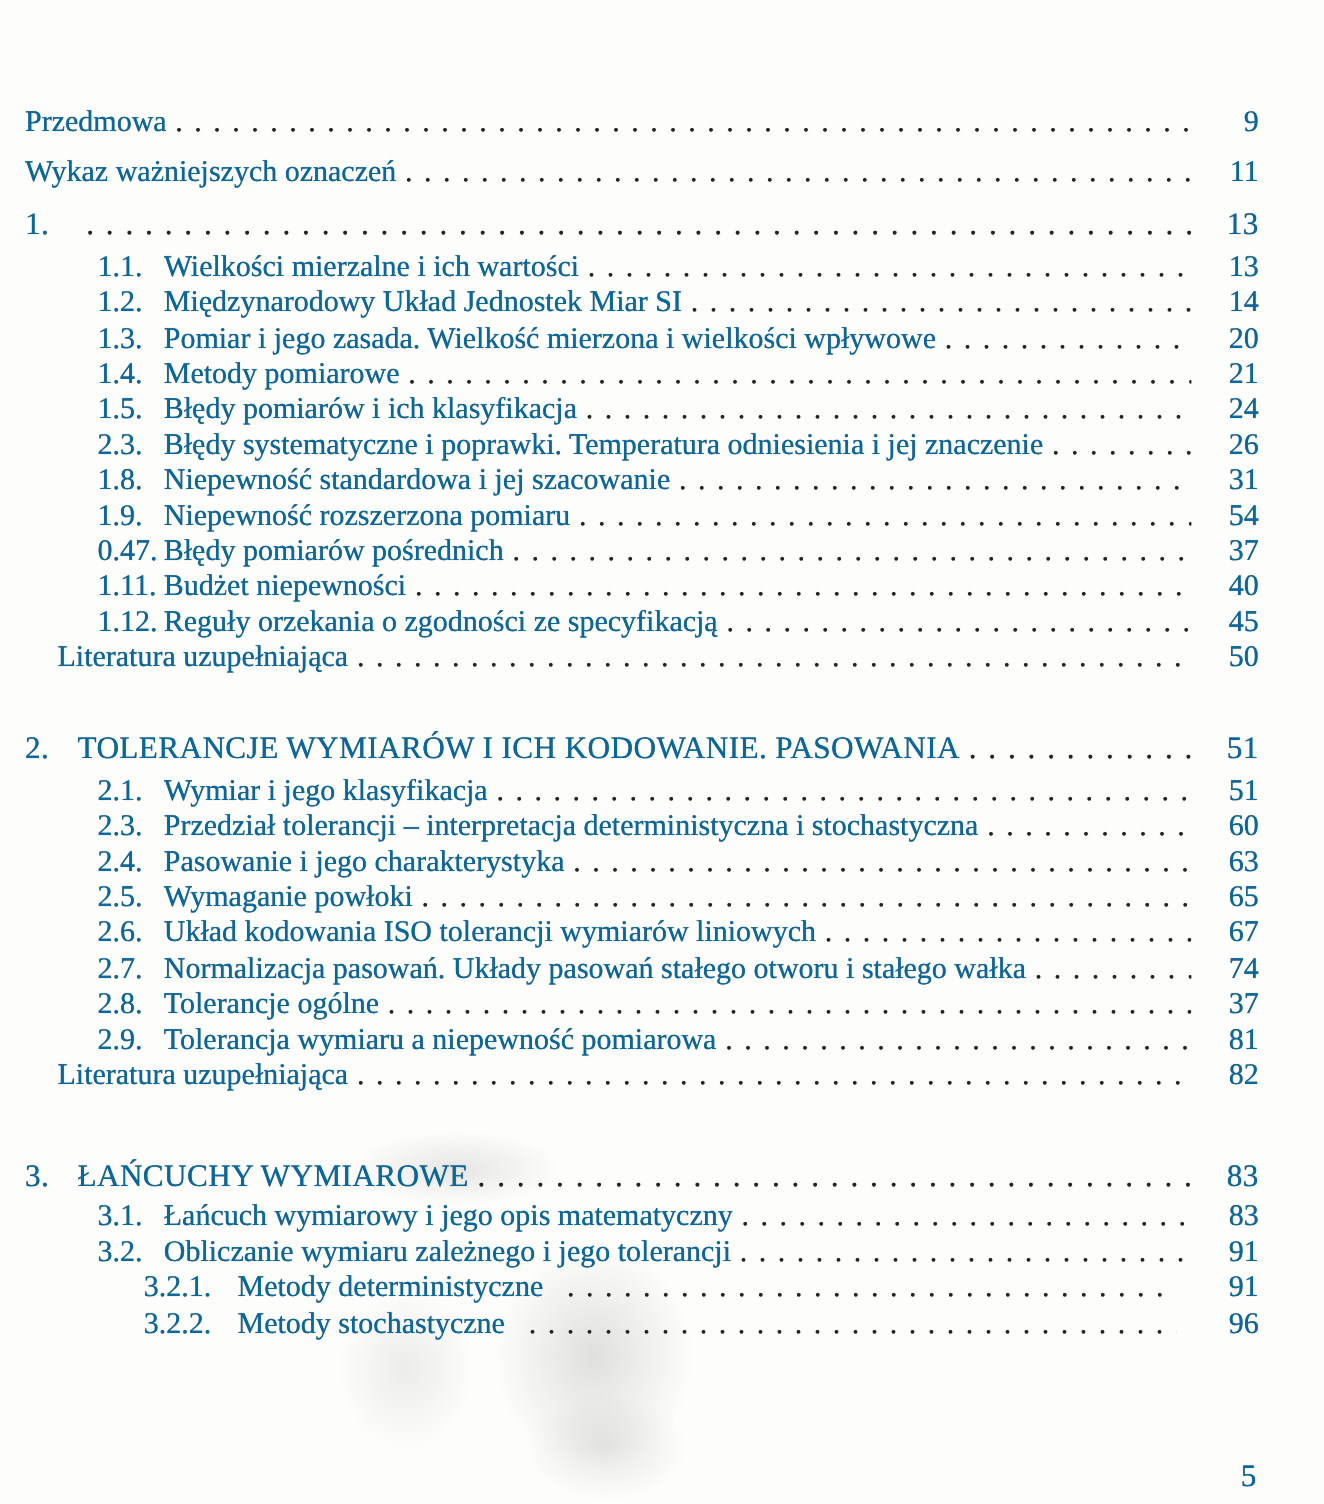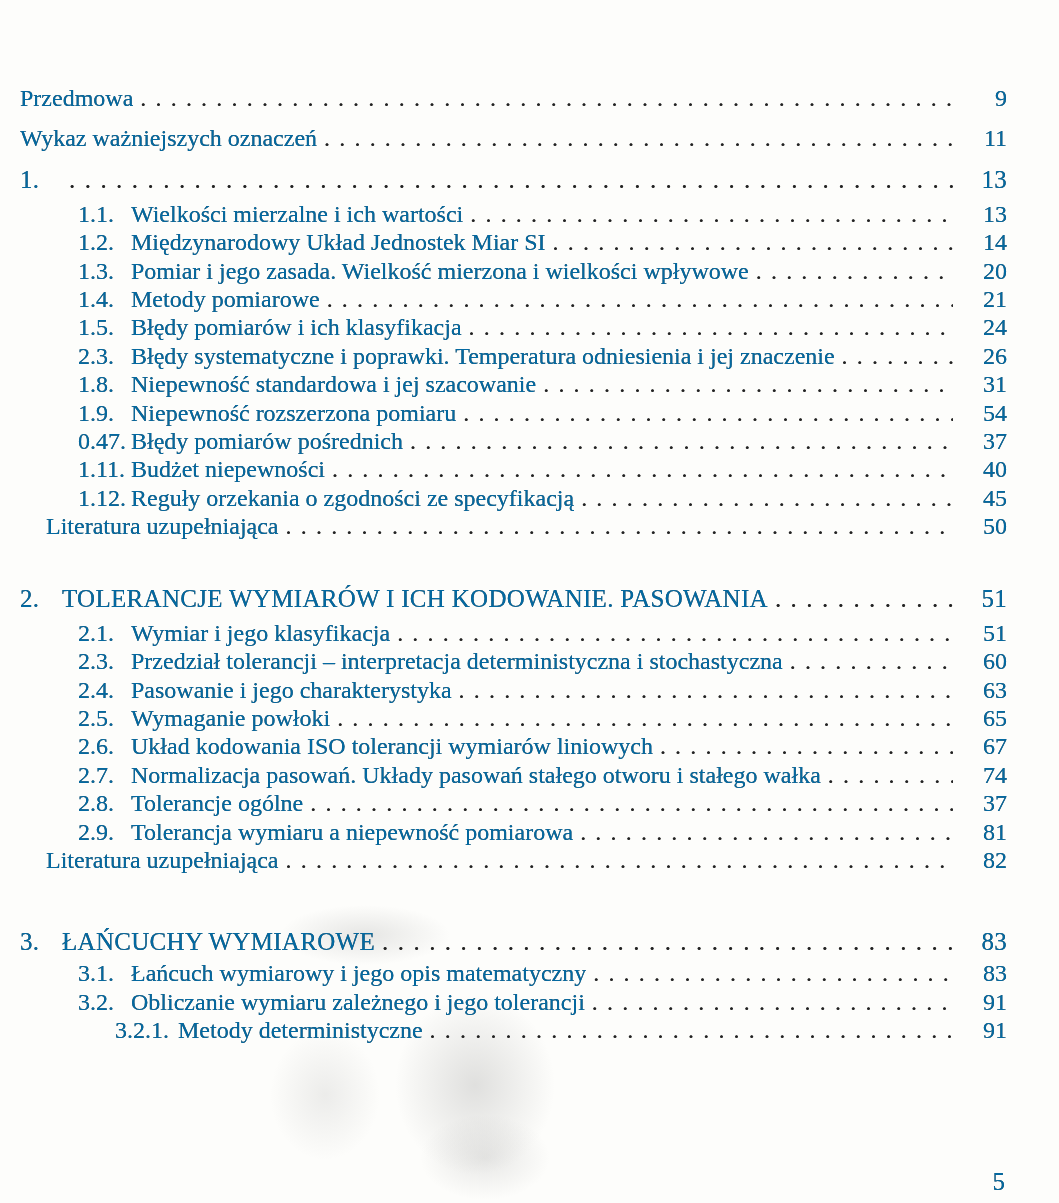--- a/index.html
+++ b/index.html
@@ -22,21 +22,21 @@
   .row .pg{flex:0 0 50px;text-align:right;white-space:nowrap;}
 
   .front{margin-bottom:12px;}
   .chapter{font-size:25px;line-height:30px;margin-bottom:5px;letter-spacing:0.3px;}
   .chapter .num{min-width:42px;}
   .chapter.idx-0{margin-top:5px;}
   .chapter.idx-1{margin-top:43px;}
   .chapter.idx-2{margin-top:53px;margin-bottom:2px;}
   .section{padding-left:42px;}
   .section .num{min-width:53px;margin-left:16px;}
-  .subsection{padding-left:95px;}
+  .subsection{padding-left:95px;gap:12px;}
   .subsection .num{margin-right:9px;}
   .literature{padding-left:26px;}
 
   .folio{position:absolute;top:1168px;right:54px;font-size:25px;}
 
   .smudge{position:absolute;pointer-events:none;}
   .s1{left:280px;top:905px;width:170px;height:60px;
       background:radial-gradient(closest-side,rgba(115,115,115,0.17),rgba(115,115,115,0));}
   .s2{left:395px;top:995px;width:160px;height:180px;
       background:radial-gradient(closest-side,rgba(105,105,105,0.20),rgba(105,105,105,0));}
@@ -221,16 +221,22 @@
     <span class="title">Obliczanie wymiaru zależnego i jego tolerancji</span>
     <span class="leader"></span>
     <span class="pg">91</span>
   </div>
       <div class="row subsection">
     <span class="num">3.2.1.</span>
     <span class="title">Metody deterministyczne</span>
     <span class="leader"></span>
     <span class="pg">91</span>
   </div>
+      <div class="row subsection">
+    <span class="num">3.2.2.</span>
+    <span class="title">Metody stochastyczne</span>
+    <span class="leader"></span>
+    <span class="pg">96</span>
+  </div>
     </div>
 
   <div class="folio">5</div>
 </div>
 
 </body></html>

